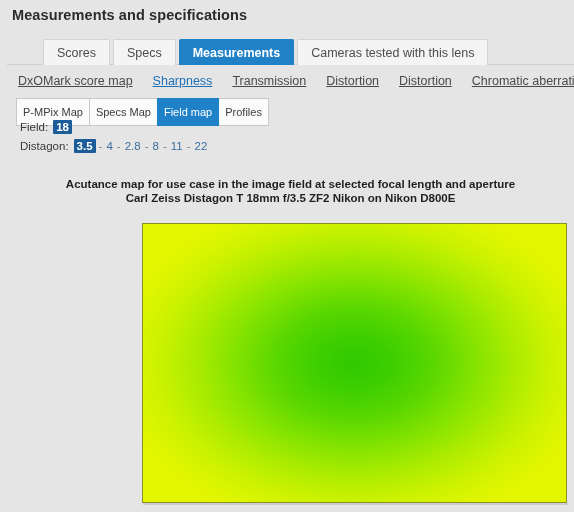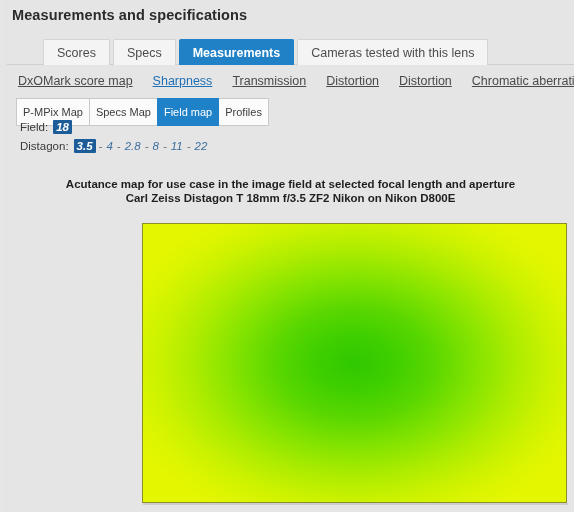--- a/index.html
+++ b/index.html
@@ -162,21 +162,20 @@
   .param-row.focal { top: 120px; }
   .param-row.aperture { top: 139px; }
 
   .param-label {
     margin-right: 5px;
     color: #3a3a3a;
   }
   .param-values {
     display: flex;
     align-items: center;
-    font-style: italic;
   }
   .param-value {
     color: #3f6f9e;
     cursor: pointer;
     padding: 0 1px;
   }
   .param-value.selected {
     background: #1c5d99;
     color: #ffffff;
     padding: 1px 3px;

